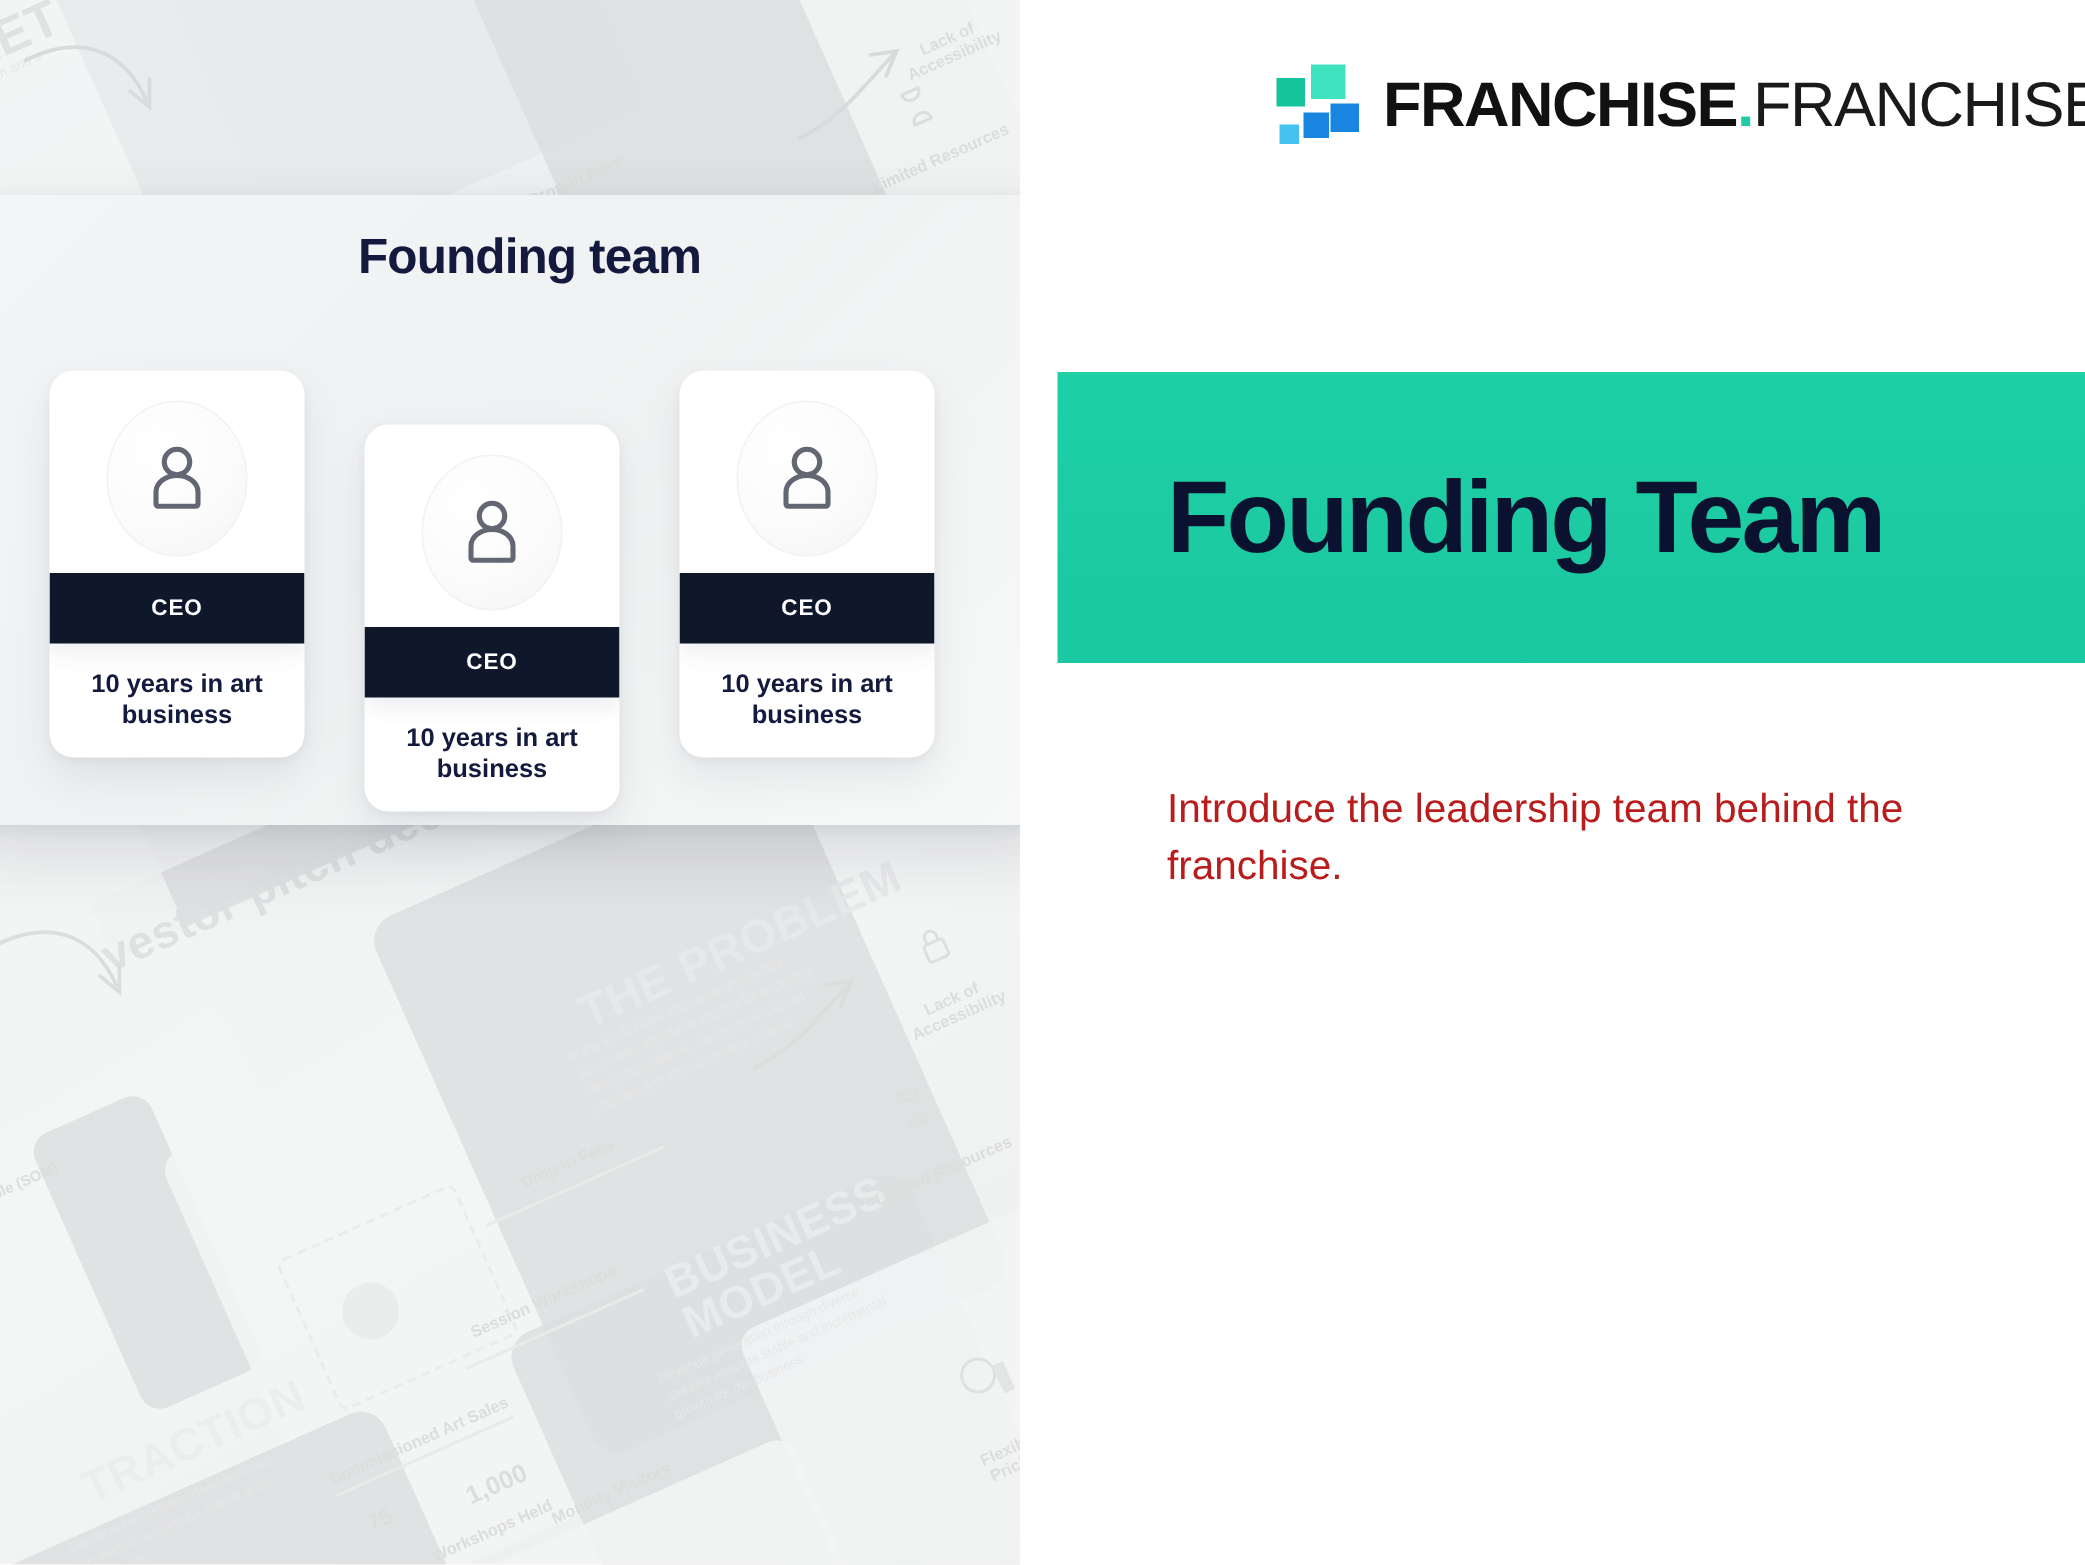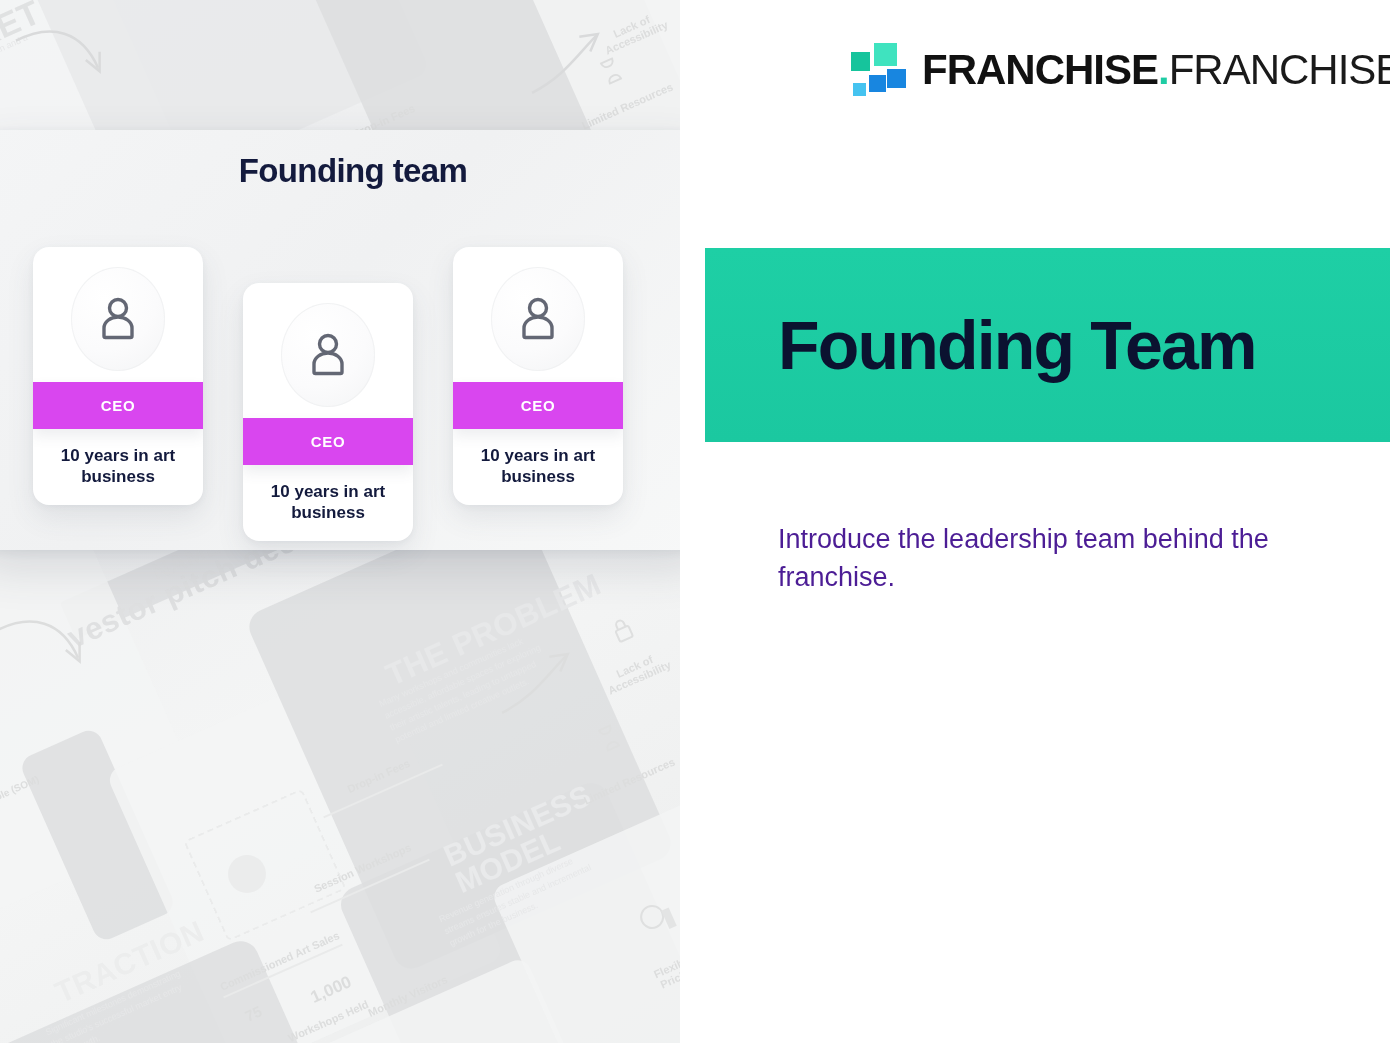--- a/index.html
+++ b/index.html
@@ -103,21 +103,21 @@
     display:flex; align-items:center; justify-content:center;
   }
   .avatar-disc {
     border-radius:50%;
     background:radial-gradient(circle at 35% 30%, #ffffff 0%, #fbfbfc 55%, #f3f4f5 100%);
     box-shadow:inset 0 0 0 1px rgba(240,241,242,.9);
     display:flex; align-items:center; justify-content:center;
   }
   .role-band {
     position:absolute; left:0; right:0;
-    background:#d946ef;
+    background:#0f172a;
     color:#ffffff;
     font-weight:bold;
     display:flex; align-items:center; justify-content:center;
     letter-spacing:.6px;
     box-shadow:0 7px 13px rgba(80,90,110,.10);
   }
   .card-note {
     position:absolute; left:0; right:0;
     text-align:center;
     color:#131a3d;
@@ -164,21 +164,21 @@
     font-weight:bold;
     letter-spacing:-1.8px;
     color:#0b1230;
     line-height:1;
   }
 
   .body-copy {
     position:absolute;
     left:98px; top:520px;
     width:560px;
-    color:#4c1d95;
+    color:#b91c1c;
     font-size:27px;
     line-height:38px;
   }
   .body-copy p + p { margin-top:38px; }
 </style>
 </head>
 <body>
 
 <div class="stage">
 

